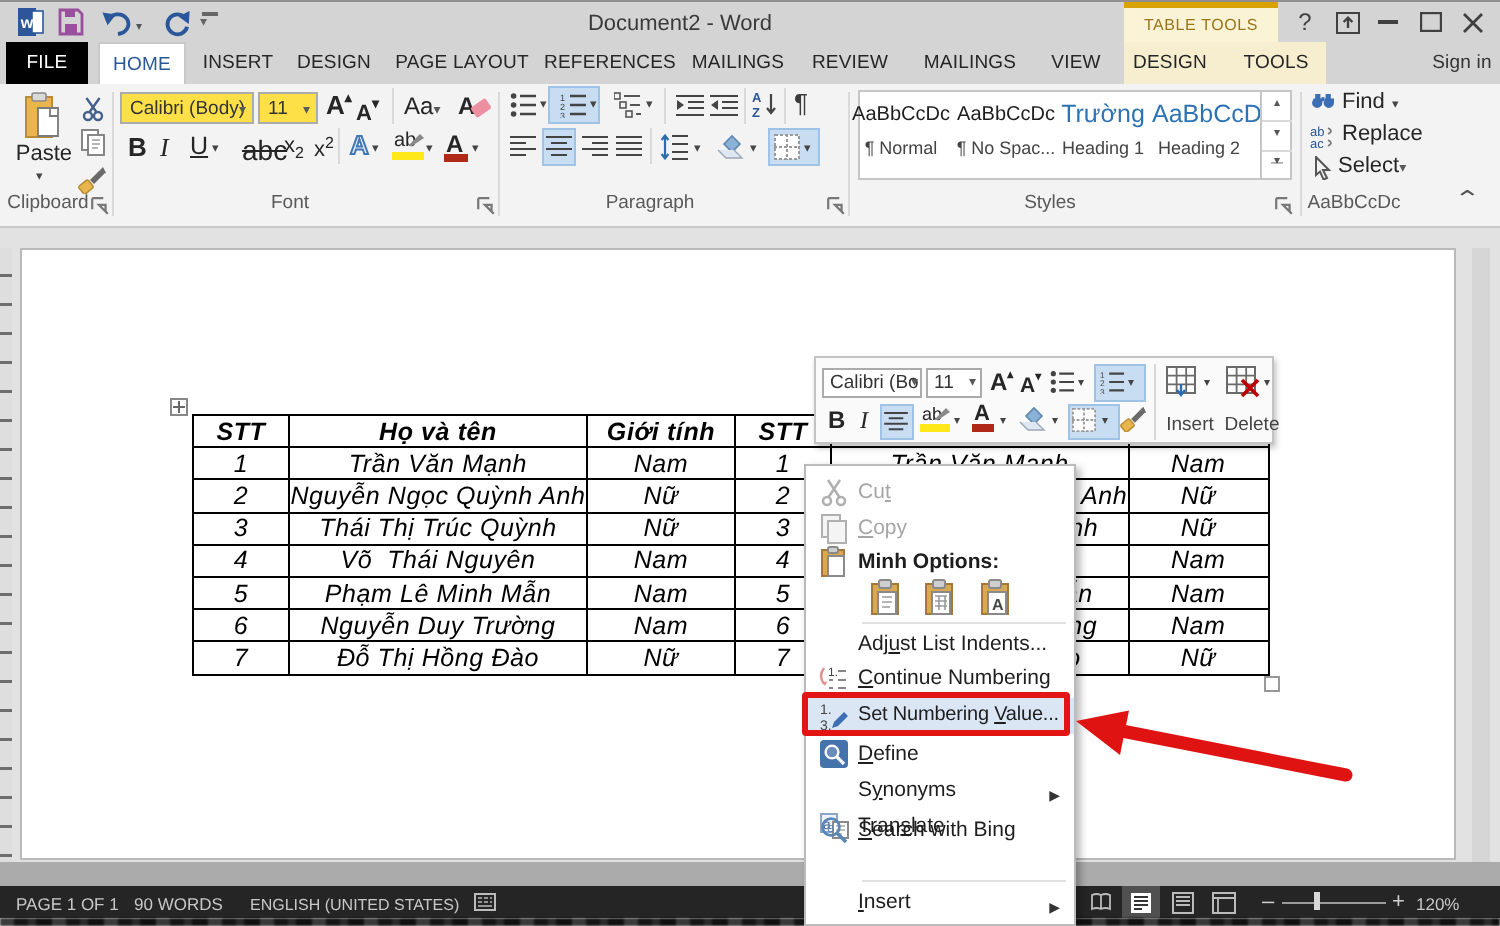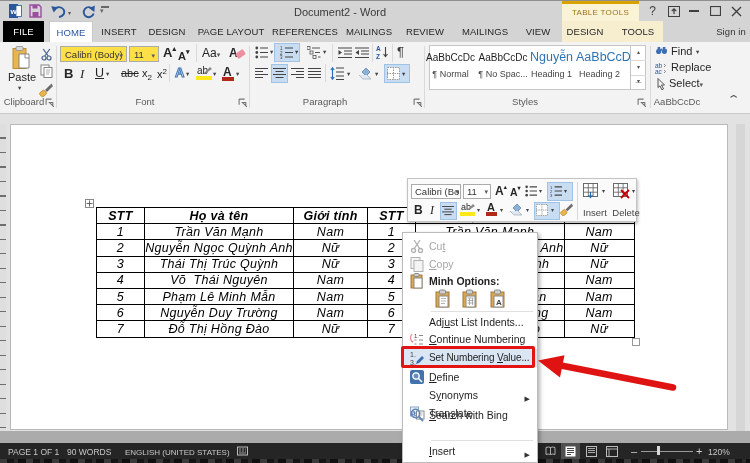--- a/index.html
+++ b/index.html
@@ -143,21 +143,21 @@
   <div class="abs" style="left:178px;top:6px;font-size:11px;color:#262626;font-weight:bold">A<span style="font-size:7px;vertical-align:6px">▾</span></div>
   <div class="abs" style="left:196px;top:2px;width:1px;height:18px;background:#dadada"></div>
   <div class="abs" style="left:202px;top:4px;font-size:12px;color:#262626">Aa<span class="dd">▾</span></div>
   <div class="abs" style="left:229px;top:4px;font-size:12px;color:#262626;font-weight:bold">A</div>
   <div class="abs" style="left:236px;top:9px;width:9px;height:6px;background:#ec8fa0;border-radius:1px;transform:rotate(-35deg)"></div>
 
   <div class="abs" style="left:64px;top:24px;font-size:13px;font-weight:bold;color:#262626">B</div>
   <div class="abs" style="left:80px;top:24px;font-size:13px;font-style:italic;font-family:'Liberation Serif',serif;color:#262626">I</div>
   <div class="abs" style="left:95px;top:24px;font-size:12.5px;text-decoration:underline;color:#262626">U</div>
   <div class="abs" style="left:106px;top:28px;font-size:6.5px;color:#444">▾</div>
-  <div class="abs" style="left:121px;top:25px;font-size:11px;color:#262626;text-decoration:line-through">abc</div>
+  <div class="abs" style="left:121px;top:25px;font-size:14px;color:#262626;text-decoration:line-through">abc</div>
   <div class="abs" style="left:142px;top:25px;font-size:11px;color:#262626">x<span style="font-size:8px;vertical-align:-3px">2</span></div>
   <div class="abs" style="left:157px;top:25px;font-size:11px;color:#262626">x<span style="font-size:8px;vertical-align:4px">2</span></div>
   <div class="abs" style="left:169px;top:22px;width:1px;height:18px;background:#dadada"></div>
   <div class="abs" style="left:175px;top:23px;font-size:13px;font-weight:bold;color:#e8f1fb;-webkit-text-stroke:1px #3f76b5">A</div>
   <div class="abs" style="left:186px;top:28px;font-size:6.5px;color:#444">▾</div>
   <div class="abs" style="left:197px;top:23px;font-size:10px;color:#262626">ab</div>
   <svg class="abs" style="left:203px;top:22px" width="10" height="10" viewBox="0 0 10 10">
       <path d="M1 9 L7 3 L9 5 L3 9 z" fill="#8a8a8a"></path>
     </svg>
   <div class="abs" style="left:196px;top:34px;width:16px;height:4px;background:#ffe81a"></div>
@@ -254,21 +254,21 @@
     <path d="M1 1 h5 M1 1 v5" stroke="#777" fill="none"></path>
     <path d="M4 4 h3 v3 z M4 4 l4 4" stroke="#777" fill="none"></path>
   </svg>
   <div class="gsep" style="left:424px"></div>
 
   <div class="abs" style="left:429px;top:3px;width:217px;height:45px;background:#fff;border:1px solid #c6c6c6;box-sizing:border-box"></div>
   <div class="abs" style="left:426px;top:10px;width:49px;font-size:10px;color:#1e1e1e;text-align:center">AaBbCcDc</div>
   <div class="abs" style="left:426px;top:27px;width:49px;font-size:9px;color:#444;text-align:center">¶ Normal</div>
   <div class="abs" style="left:477px;top:10px;width:52px;font-size:10px;color:#1e1e1e;text-align:center">AaBbCcDc</div>
   <div class="abs" style="left:477px;top:27px;width:52px;font-size:9px;color:#444;text-align:center">¶ No Spac...</div>
-  <div class="abs" style="left:528px;top:8px;width:47px;font-size:12.5px;color:#2e74b5;text-align:center">Nguyễn</div>
+  <div class="abs" style="left:528px;top:8px;width:47px;font-size:12.5px;color:#2e74b5;text-align:center">Trường</div>
   <div class="abs" style="left:528px;top:27px;width:47px;font-size:9px;color:#444;text-align:center">Heading 1</div>
   <div class="abs" style="left:576px;top:8px;width:47px;font-size:12.5px;color:#2e74b5;text-align:center">AaBbCcD</div>
   <div class="abs" style="left:576px;top:27px;width:47px;font-size:9px;color:#444;text-align:center">Heading 2</div>
   <div class="abs" style="left:630px;top:3px;width:16px;height:45px;border-left:1px solid #c6c6c6;box-sizing:border-box">
     <div style="height:15px;border-bottom:1px solid #d9d9d9;text-align:center;font-size:6px;color:#555;line-height:14px">▴</div>
     <div style="height:14px;border-bottom:1px solid #d9d9d9;text-align:center;font-size:6px;color:#555;line-height:13px">▾</div>
     <div style="height:13px;text-align:center;font-size:6px;color:#555;line-height:11px">▾<div style="margin-top:-10px">—</div></div>
   </div>
   <div class="glabel" style="left:490px;width:70px">Styles</div>
   <svg class="launch" style="left:637px;top:56px" width="9" height="9" viewBox="0 0 9 9">

